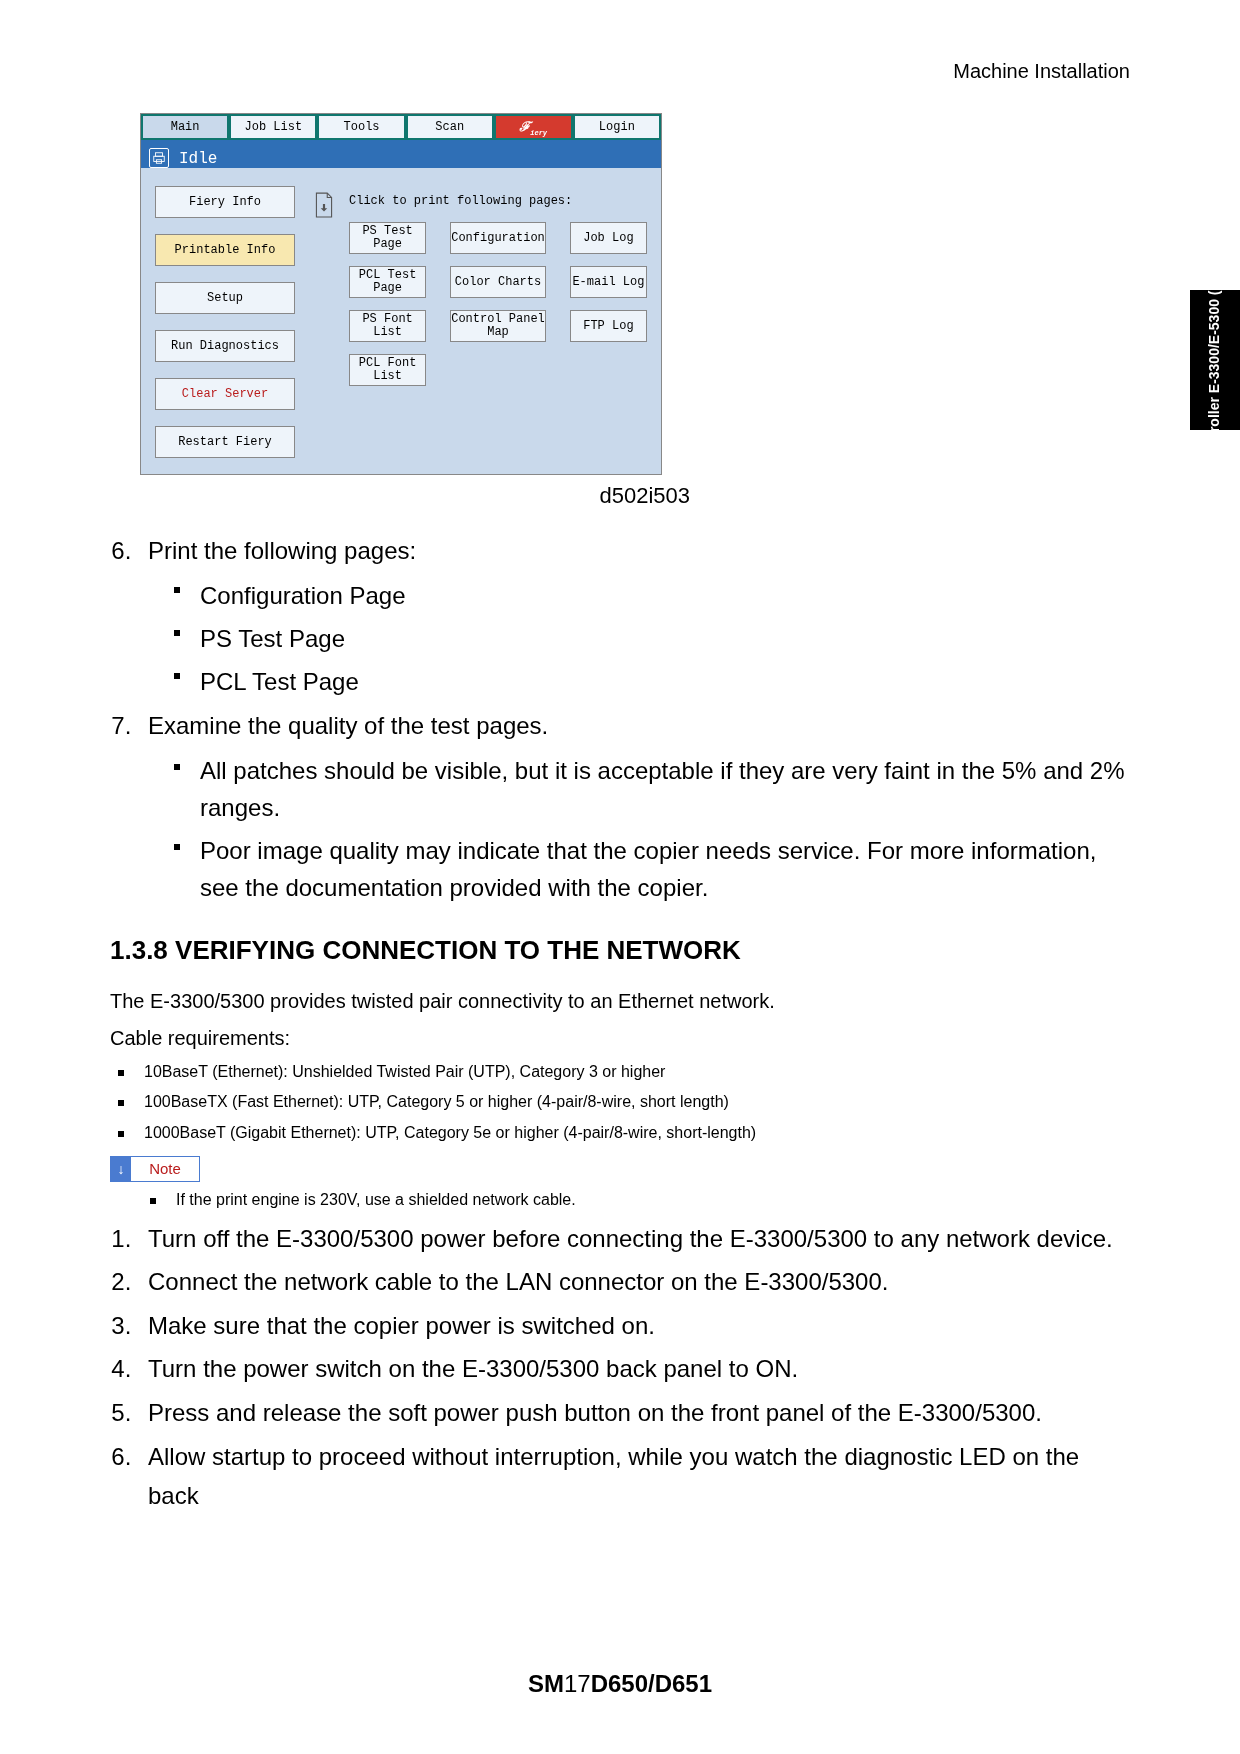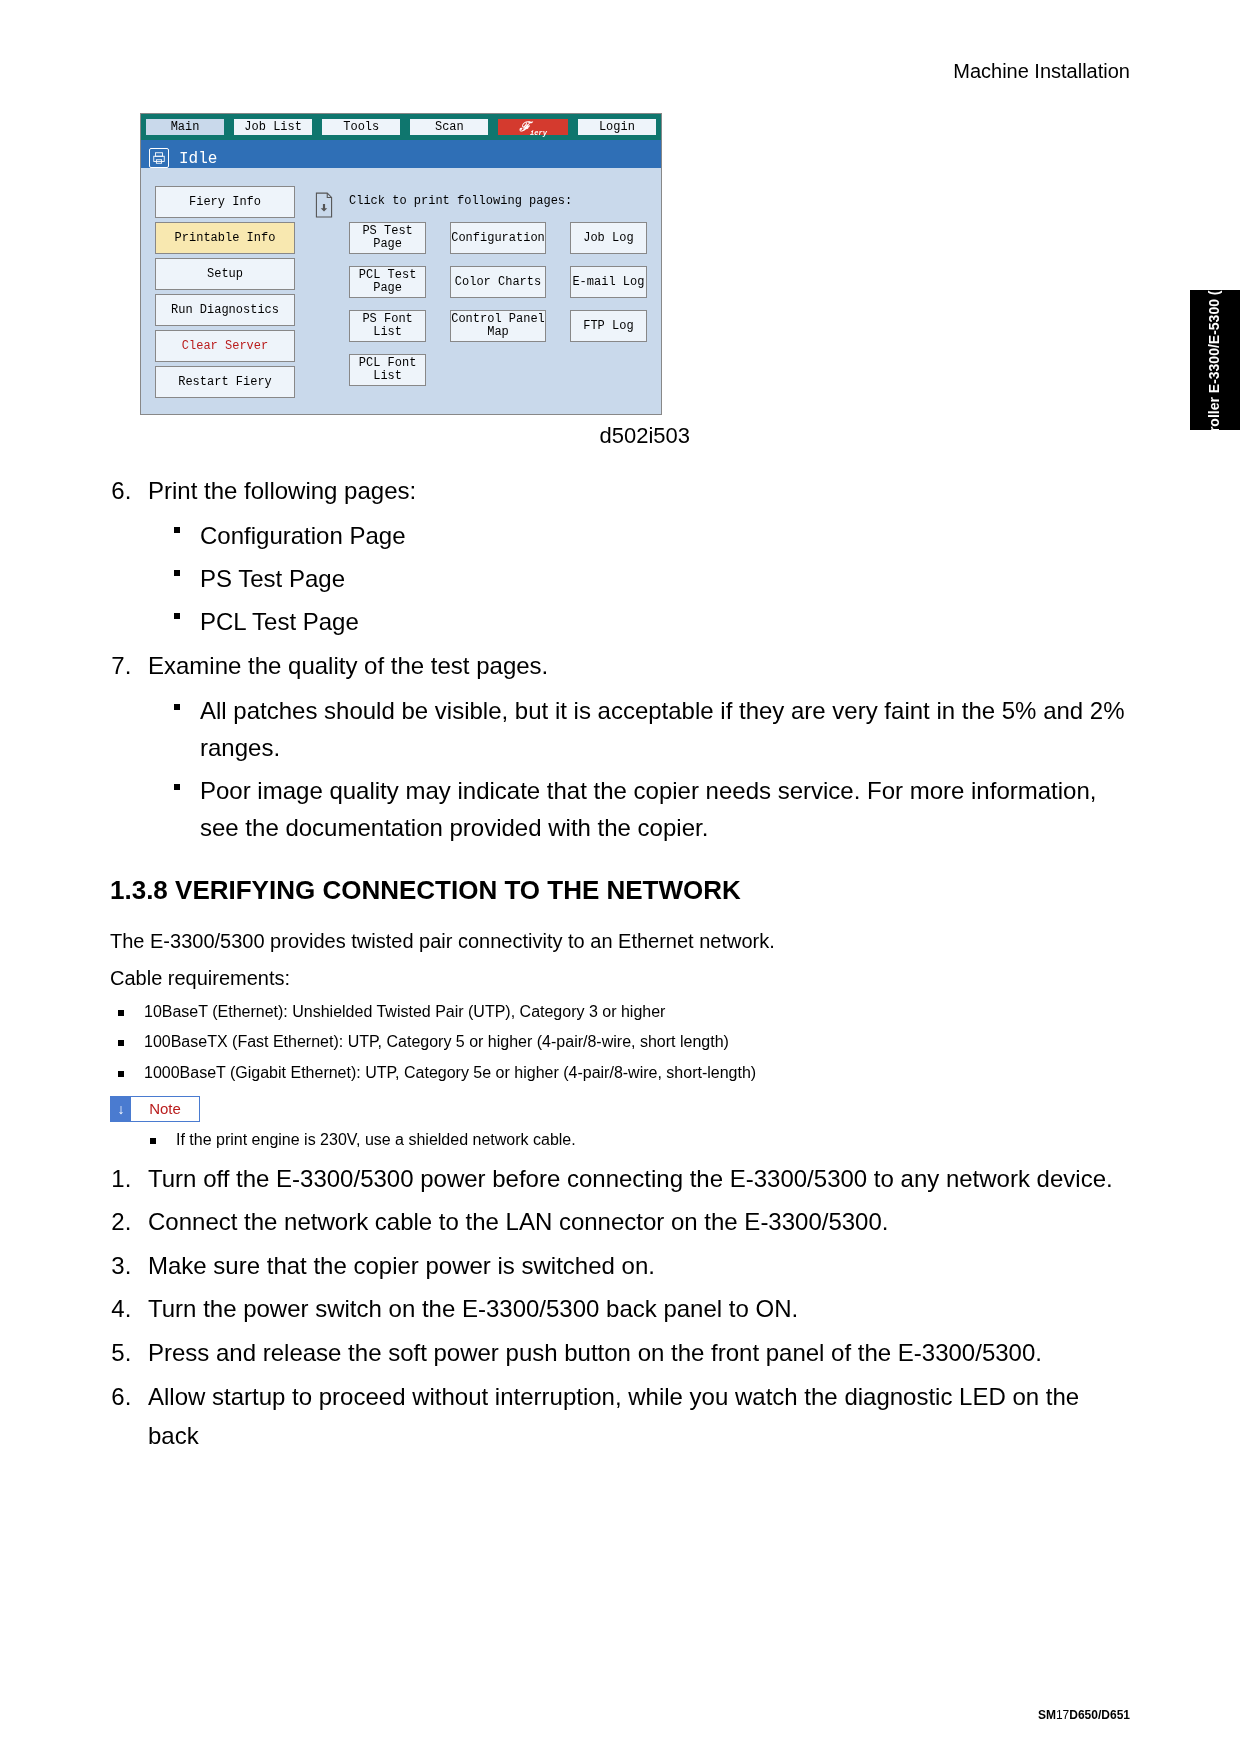--- a/index.html
+++ b/index.html
@@ -3,29 +3,29 @@
 <meta charset="utf-8">
 <style>
   html,body{margin:0;padding:0;background:#fff;font-family:Arial,Helvetica,sans-serif;color:#000}
   .page{width:1240px;height:1754px;position:relative;box-sizing:border-box;padding:60px 110px 50px 110px}
   .hdr{text-align:right;font-size:20px;margin-bottom:30px}
   .side-tab{position:absolute;right:0;top:290px;width:50px;height:140px;background:#000;color:#fff;font-size:14px;font-weight:bold;display:flex;align-items:center;justify-content:center}
   .side-tab span{transform:rotate(-90deg);white-space:nowrap;text-align:center;line-height:1.1}
   
   .app{width:520px;margin:0 0 8px 30px;background:#c9d9eb;border:1px solid #888}
   .app-tabs{display:flex;height:26px;background:#eef4fa;font-family:"Courier New",monospace;font-size:12px}
-  .app-tab{flex:.9;border:5px solid #0f766e;display:flex;align-items:center;justify-content:center;background:#eef4fa;cursor:pointer}
+  .app-tab{flex:.9;border:2px solid #0f766e;display:flex;align-items:center;justify-content:center;background:#eef4fa;cursor:pointer}
   .app-tab.sel{background:#c9d9eb}
   .app-tab.fiery{flex:.8;background:#d43a2e}
   .fiery-glyph{font-style:italic;font-weight:bold;color:#fff;font-size:13px}
   .status-bar{height:28px;background:#2f6fb6;color:#fff;display:flex;align-items:flex-end;padding-left:8px;font-family:"Courier New",monospace;font-size:16px}
   .printer-icon{width:18px;height:18px;border:1px solid #fff;border-radius:2px;margin-right:10px;display:flex;align-items:center;justify-content:center}
   .printer-icon svg{width:14px;height:14px}
   .app-body{display:flex;padding:18px 14px 16px 14px;gap:14px;font-family:"Courier New",monospace;font-size:12px}
-  .side-col{width:140px;display:flex;flex-direction:column;gap:4px}
+  .side-col{width:140px;display:flex;flex-direction:column;gap:16px}
   .s-btn{height:30px;border:1px solid #888;background:#eef4fa;display:flex;align-items:center;justify-content:center;cursor:pointer}
   .s-btn.sel{background:#f8e8b0}
   .s-btn.dis{color:#b91c1c}
   .pg-icon{width:22px;height:26px;margin:6px 0 0 4px;align-self:flex-start}
   .pg-icon svg{width:22px;height:26px}
   .main-col{flex:1}
   .hint{margin:8px 0 14px 0}
   .btn-grid{display:grid;grid-template-columns:repeat(3,1fr);gap:12px 24px}
   .g-btn{height:30px;border:1px solid #888;background:#eef4fa;display:flex;align-items:center;justify-content:center;cursor:pointer;text-align:center;line-height:1.05}
   .img-id{text-align:right;width:550px;margin-left:30px;font-size:22px;margin-bottom:22px}
@@ -35,21 +35,21 @@
   ul.sq{list-style:none;margin:6px 0 6px 26px;padding:0}
   ul.sq>li{position:relative;padding-left:26px;margin-bottom:6px;line-height:1.55}
   ul.sq>li:before{content:"";position:absolute;left:0;top:10px;width:6px;height:6px;background:#000}
   ul.sq.t>li:before{top:12px}
   h2.sec{font-size:26px;font-weight:bold;margin:28px 0 20px 0}
   p.body{font-size:20px;line-height:1.55;margin:0 0 6px 0}
   ul.sq.top{margin-left:8px}
   .note-box{width:88px;height:24px;border:1px solid #4a7bd0;display:flex;align-items:center;margin:10px 0 6px 0}
   .note-sq{width:20px;height:100%;background:#4a7bd0;color:#fff;display:flex;align-items:center;justify-content:center;font-size:14px;font-weight:bold}
   .note-lbl{flex:1;text-align:center;color:#b91c1c;font-size:15px}
-  .ftr{position:absolute;left:110px;right:110px;bottom:32px;display:flex;justify-content:flex-end;font-size:12px}
+  .ftr{position:absolute;left:110px;right:110px;bottom:56px;display:flex;justify-content:center;font-size:24px}
   .ftr .l,.ftr .r{font-weight:bold}
 </style>
 </head>
 <body>
 
 <div class="page">
   <div class="hdr">Machine Installation</div>
 
   <div class="side-tab">
     <span>Color

